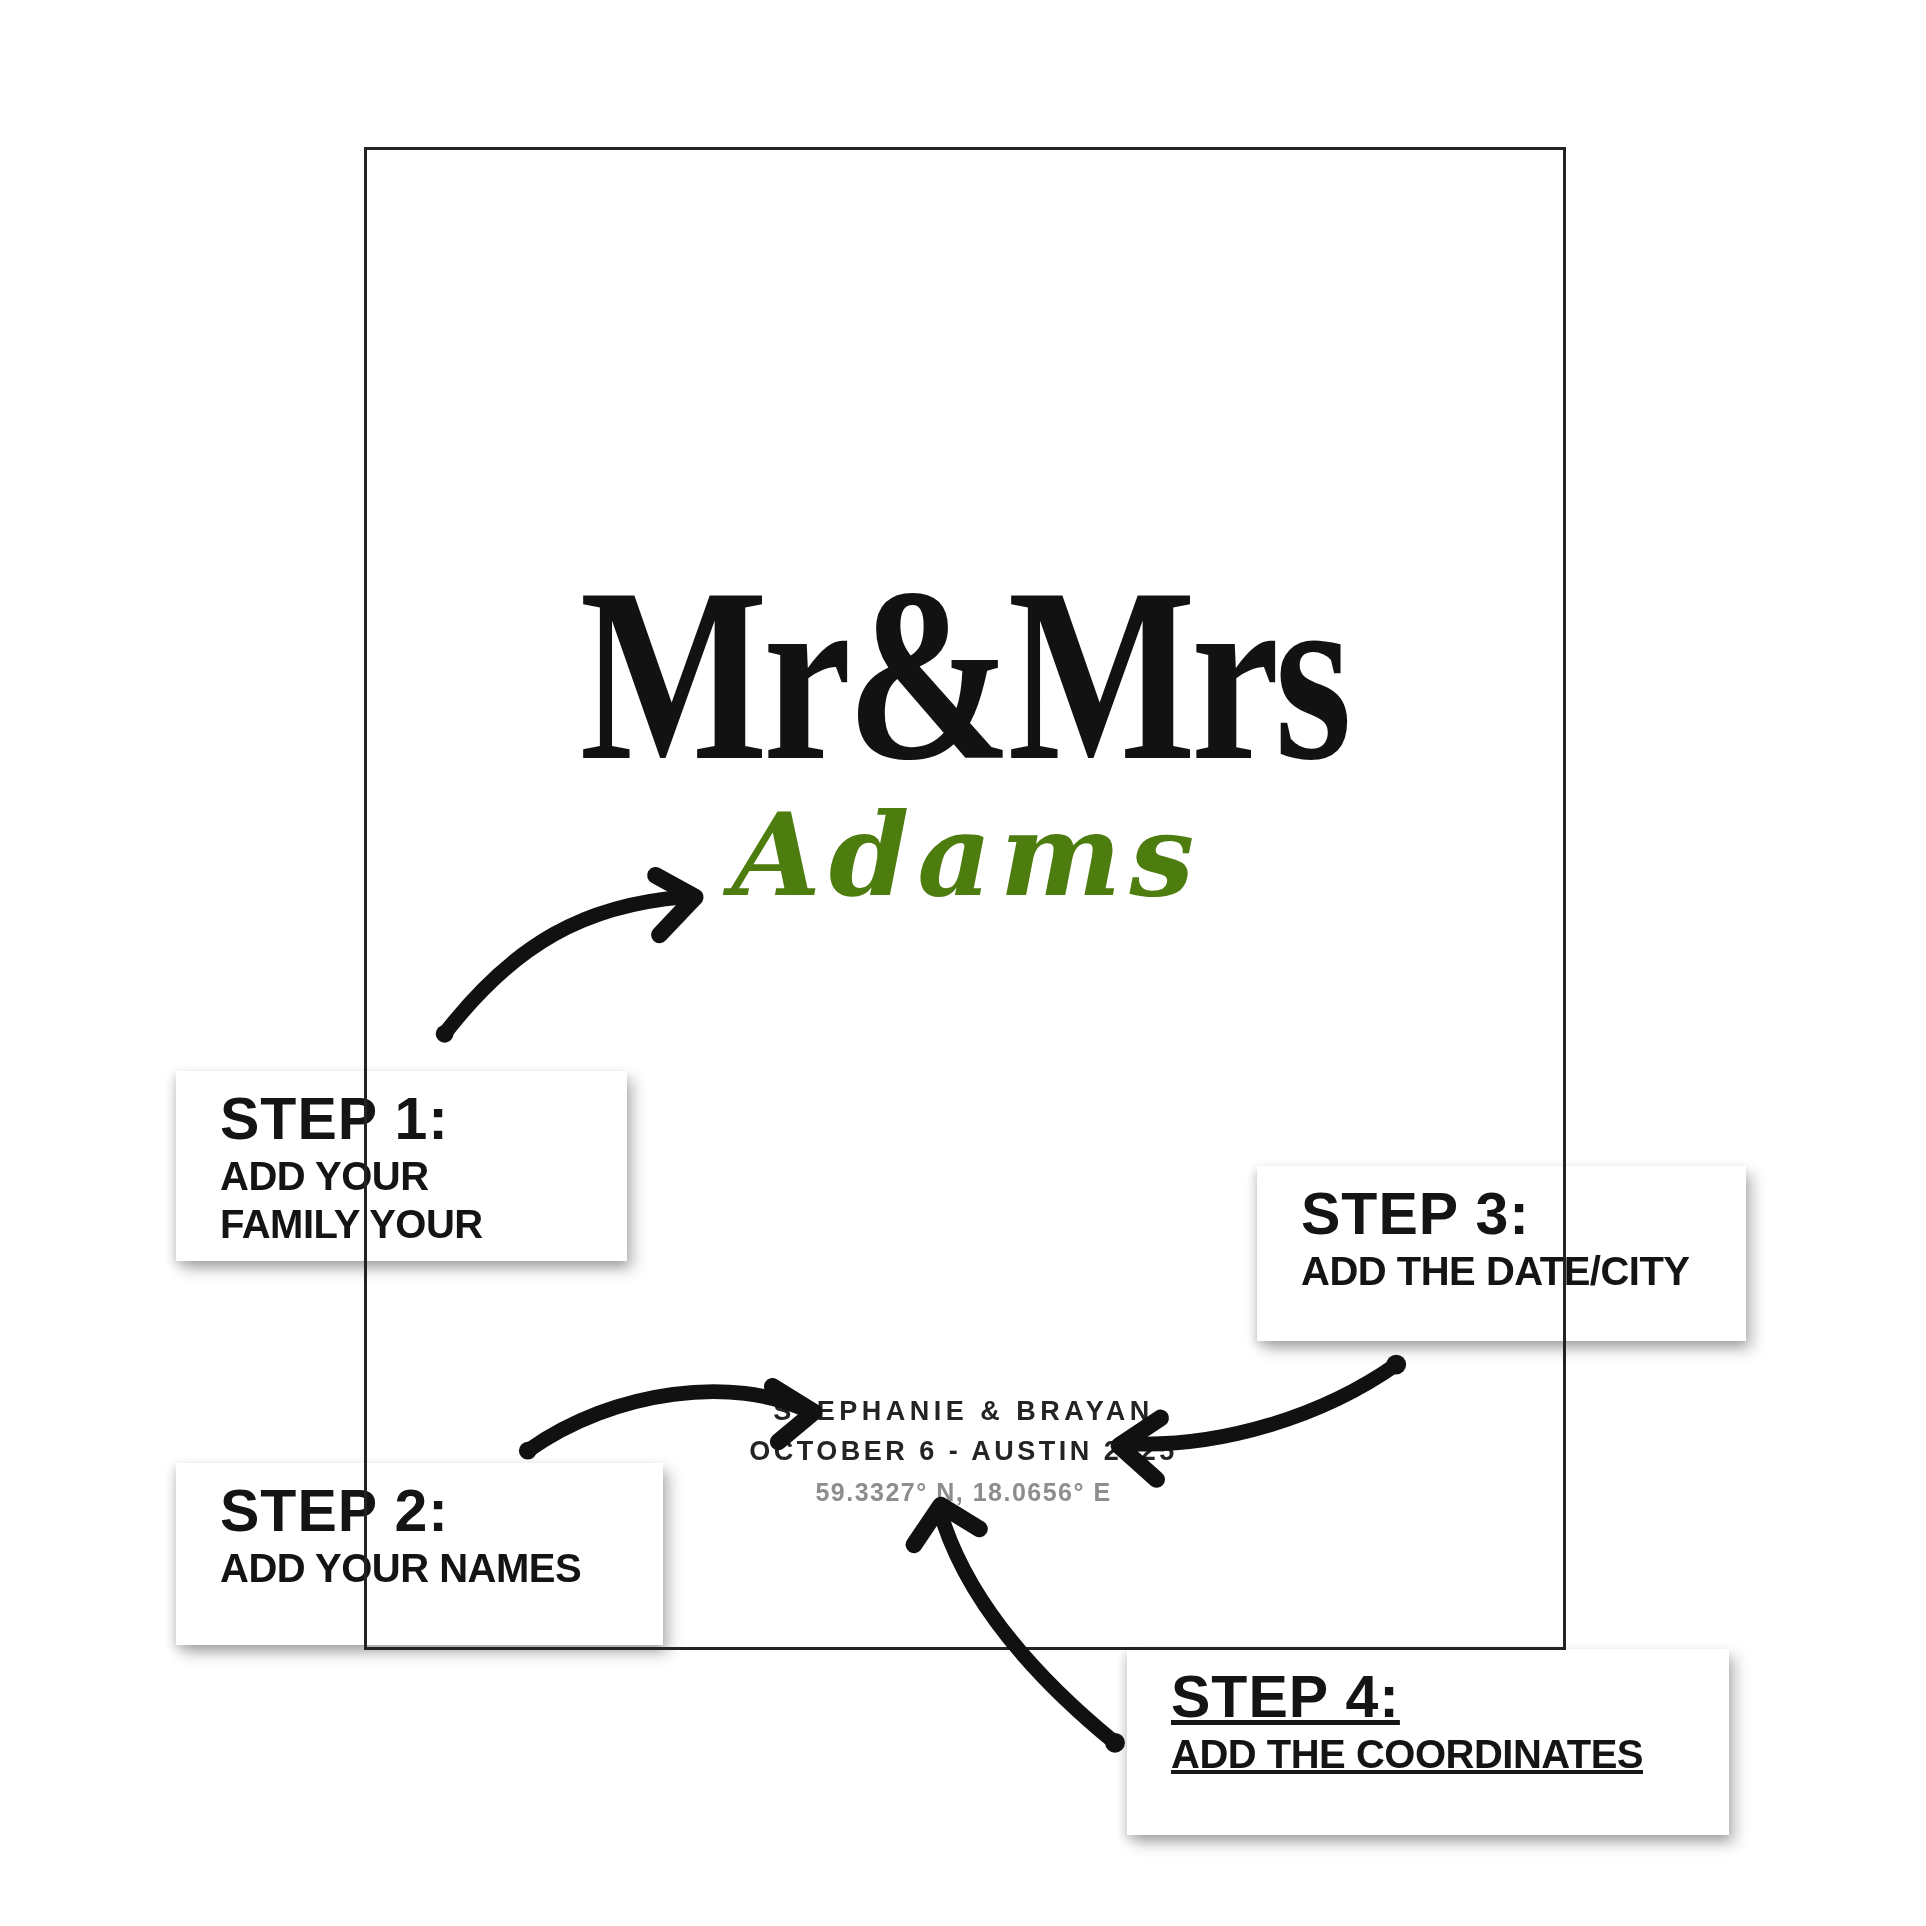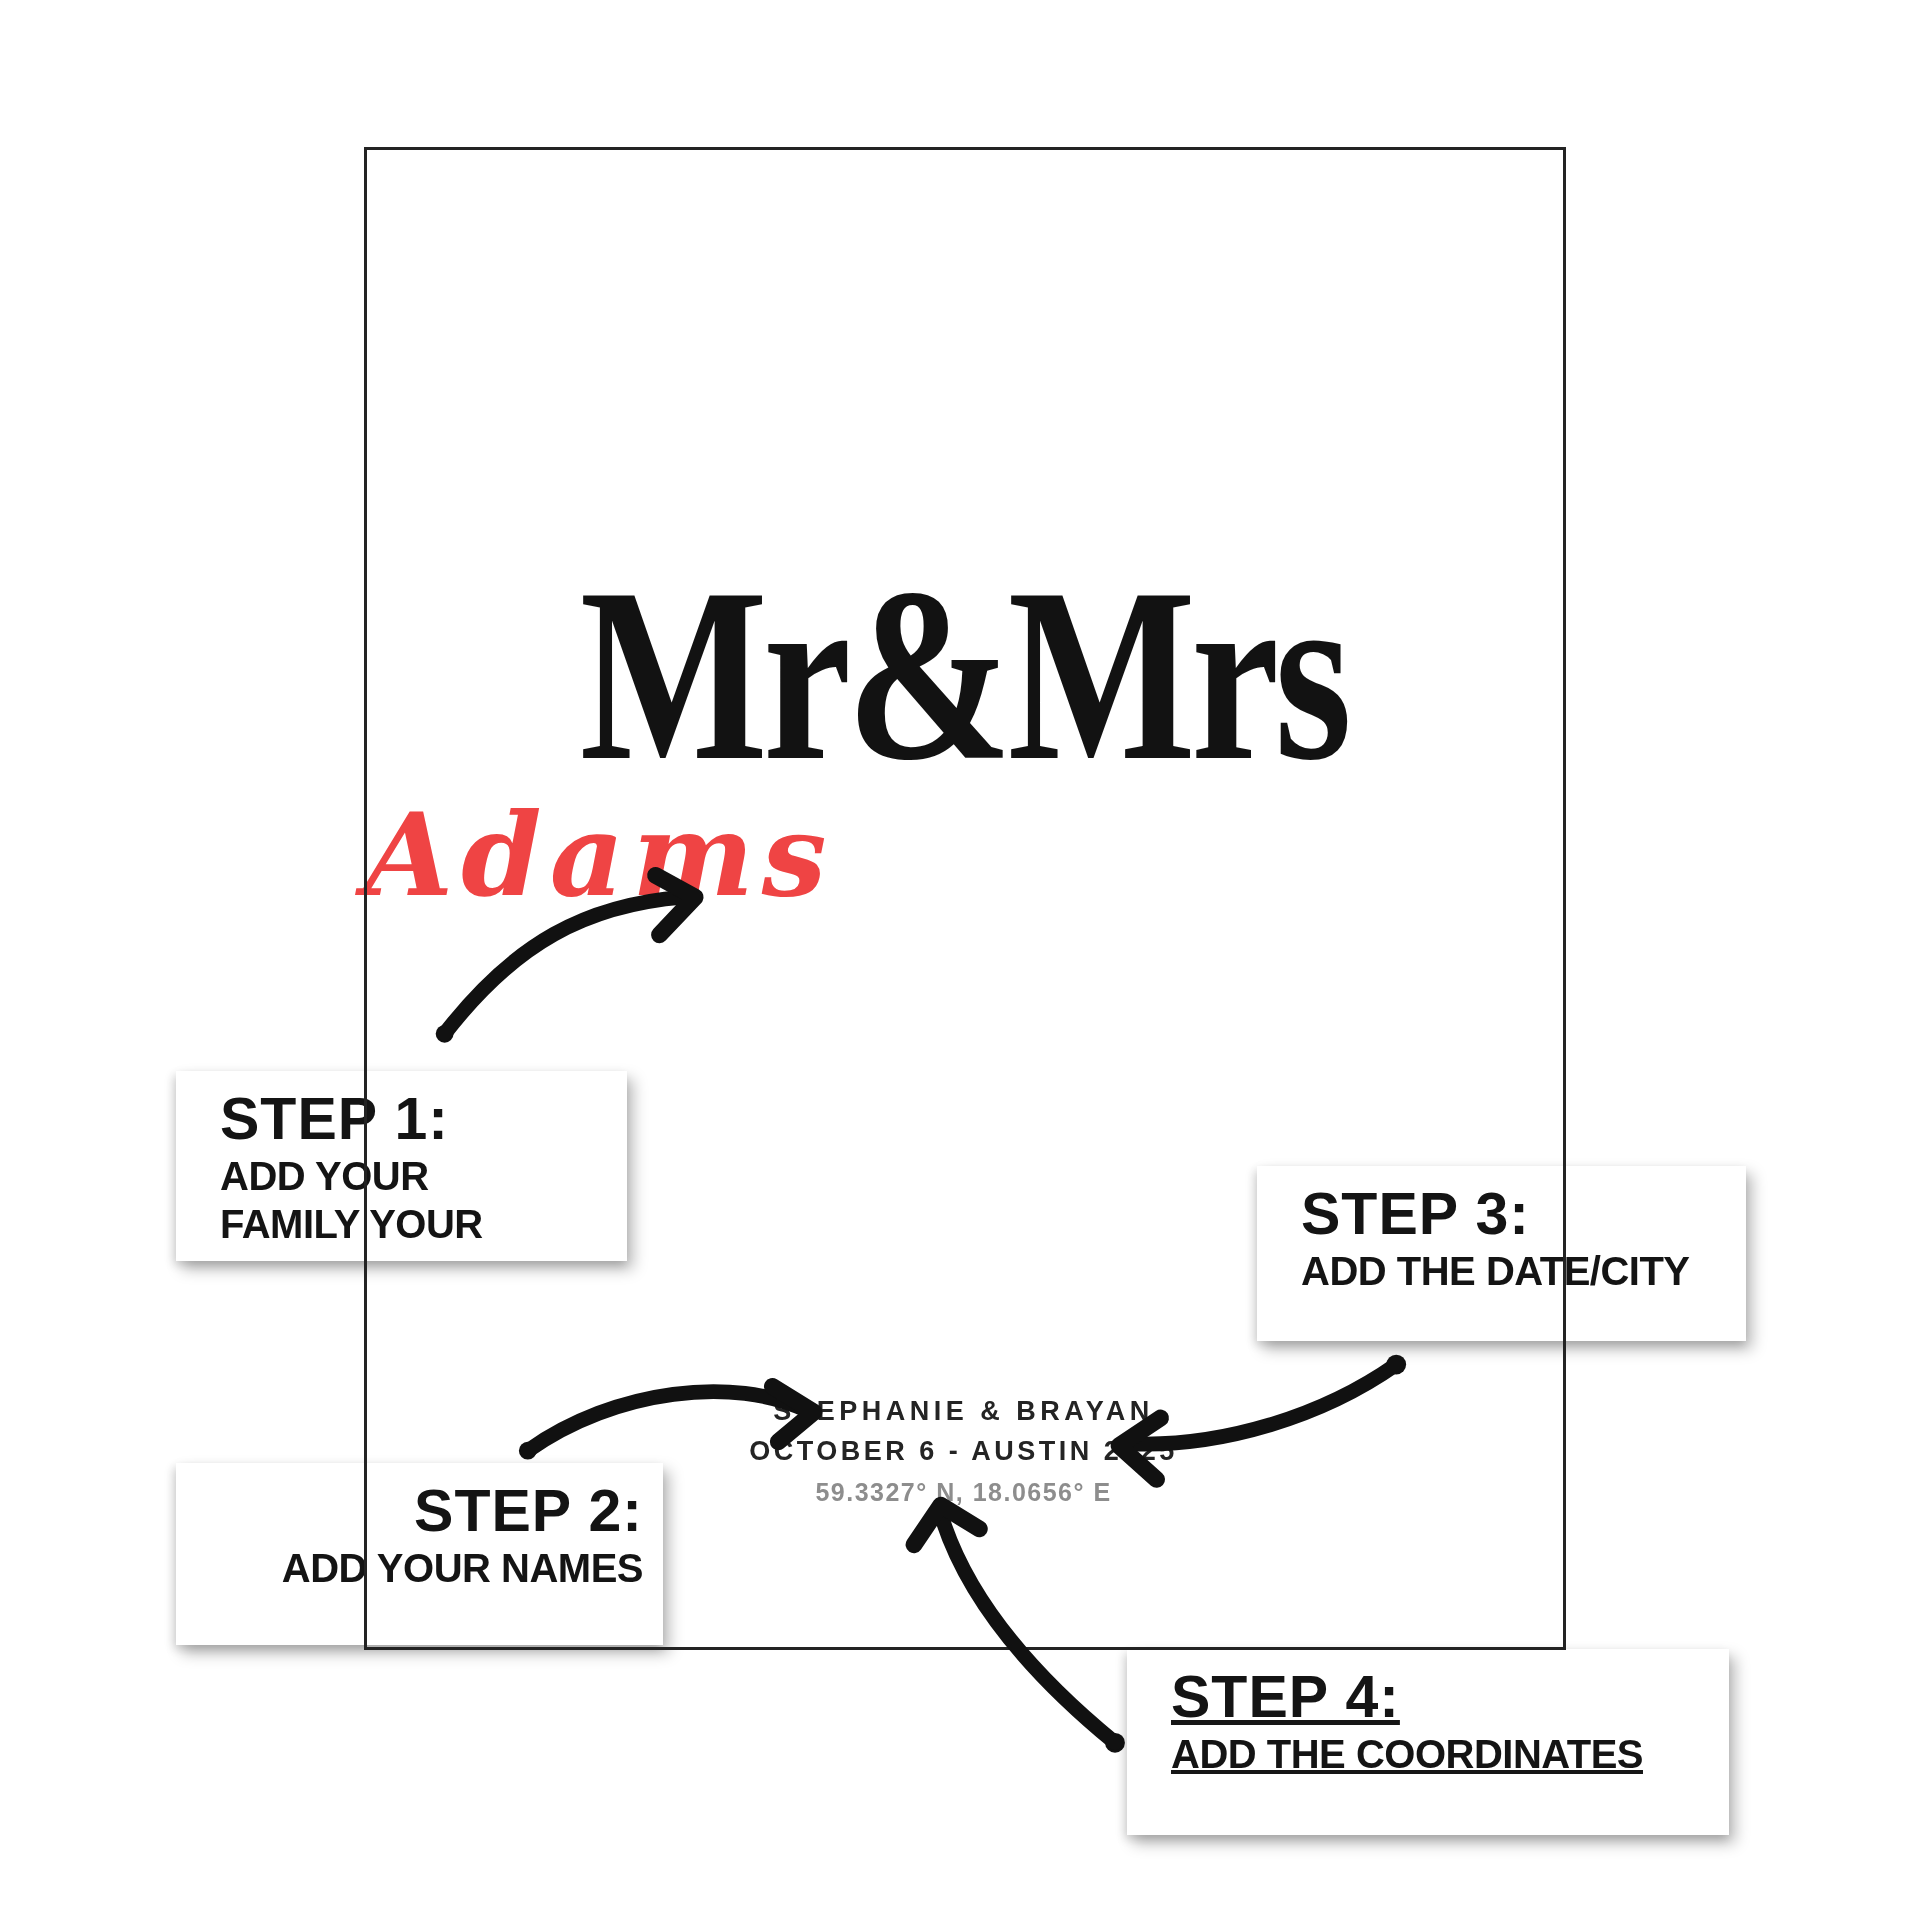--- a/index.html
+++ b/index.html
@@ -28,26 +28,26 @@
     letter-spacing:-6px;
     color:#121212;
     transform:scaleX(0.80);
     transform-origin:50% 50%;
     z-index:5;
     white-space:nowrap;
   }
 
   .family-name{
     position:absolute;left:364px;top:780px;width:1206px;
-    text-align:left;
+    text-align:center;
     font-family:"DejaVu Serif",cursive,serif;
     font-style:italic;font-weight:bold;
     font-size:115px;line-height:149px;
     letter-spacing:8px;
-    color:#ef4444;
+    color:#4d7c0f;
     z-index:5;
     white-space:nowrap;
   }
 
   .center-block{
     position:absolute;left:364px;top:1396px;width:1199px;
     text-align:center;z-index:5;
   }
   .names-line{
     font-size:27px;font-weight:bold;letter-spacing:4.5px;color:#242424;line-height:30px;
@@ -74,21 +74,21 @@
   }
   .step-title{
     font-size:59px;font-weight:bold;line-height:65px;color:#141414;
     letter-spacing:1px;white-space:nowrap;
   }
   .step-line{
     font-size:40px;font-weight:bold;line-height:48px;color:#141414;
     letter-spacing:-0.5px;white-space:nowrap;
   }
   .step1{left:176px;top:1071px;width:451px;height:190px;}
-  .step2{left:176px;top:1463px;width:487px;height:182px;text-align:right;}
+  .step2{left:176px;top:1463px;width:487px;height:182px;}
   .step3{left:1257px;top:1166px;width:489px;height:175px;}
   .step4{left:1127px;top:1649px;width:602px;height:186px;text-decoration:underline;}
 
   .arrows{
     position:absolute;left:0;top:0;z-index:40;pointer-events:none;
   }
   .arrow-stroke{
     fill:none;stroke:#111111;stroke-width:15;stroke-linecap:round;
   }
   .arrow-head{

